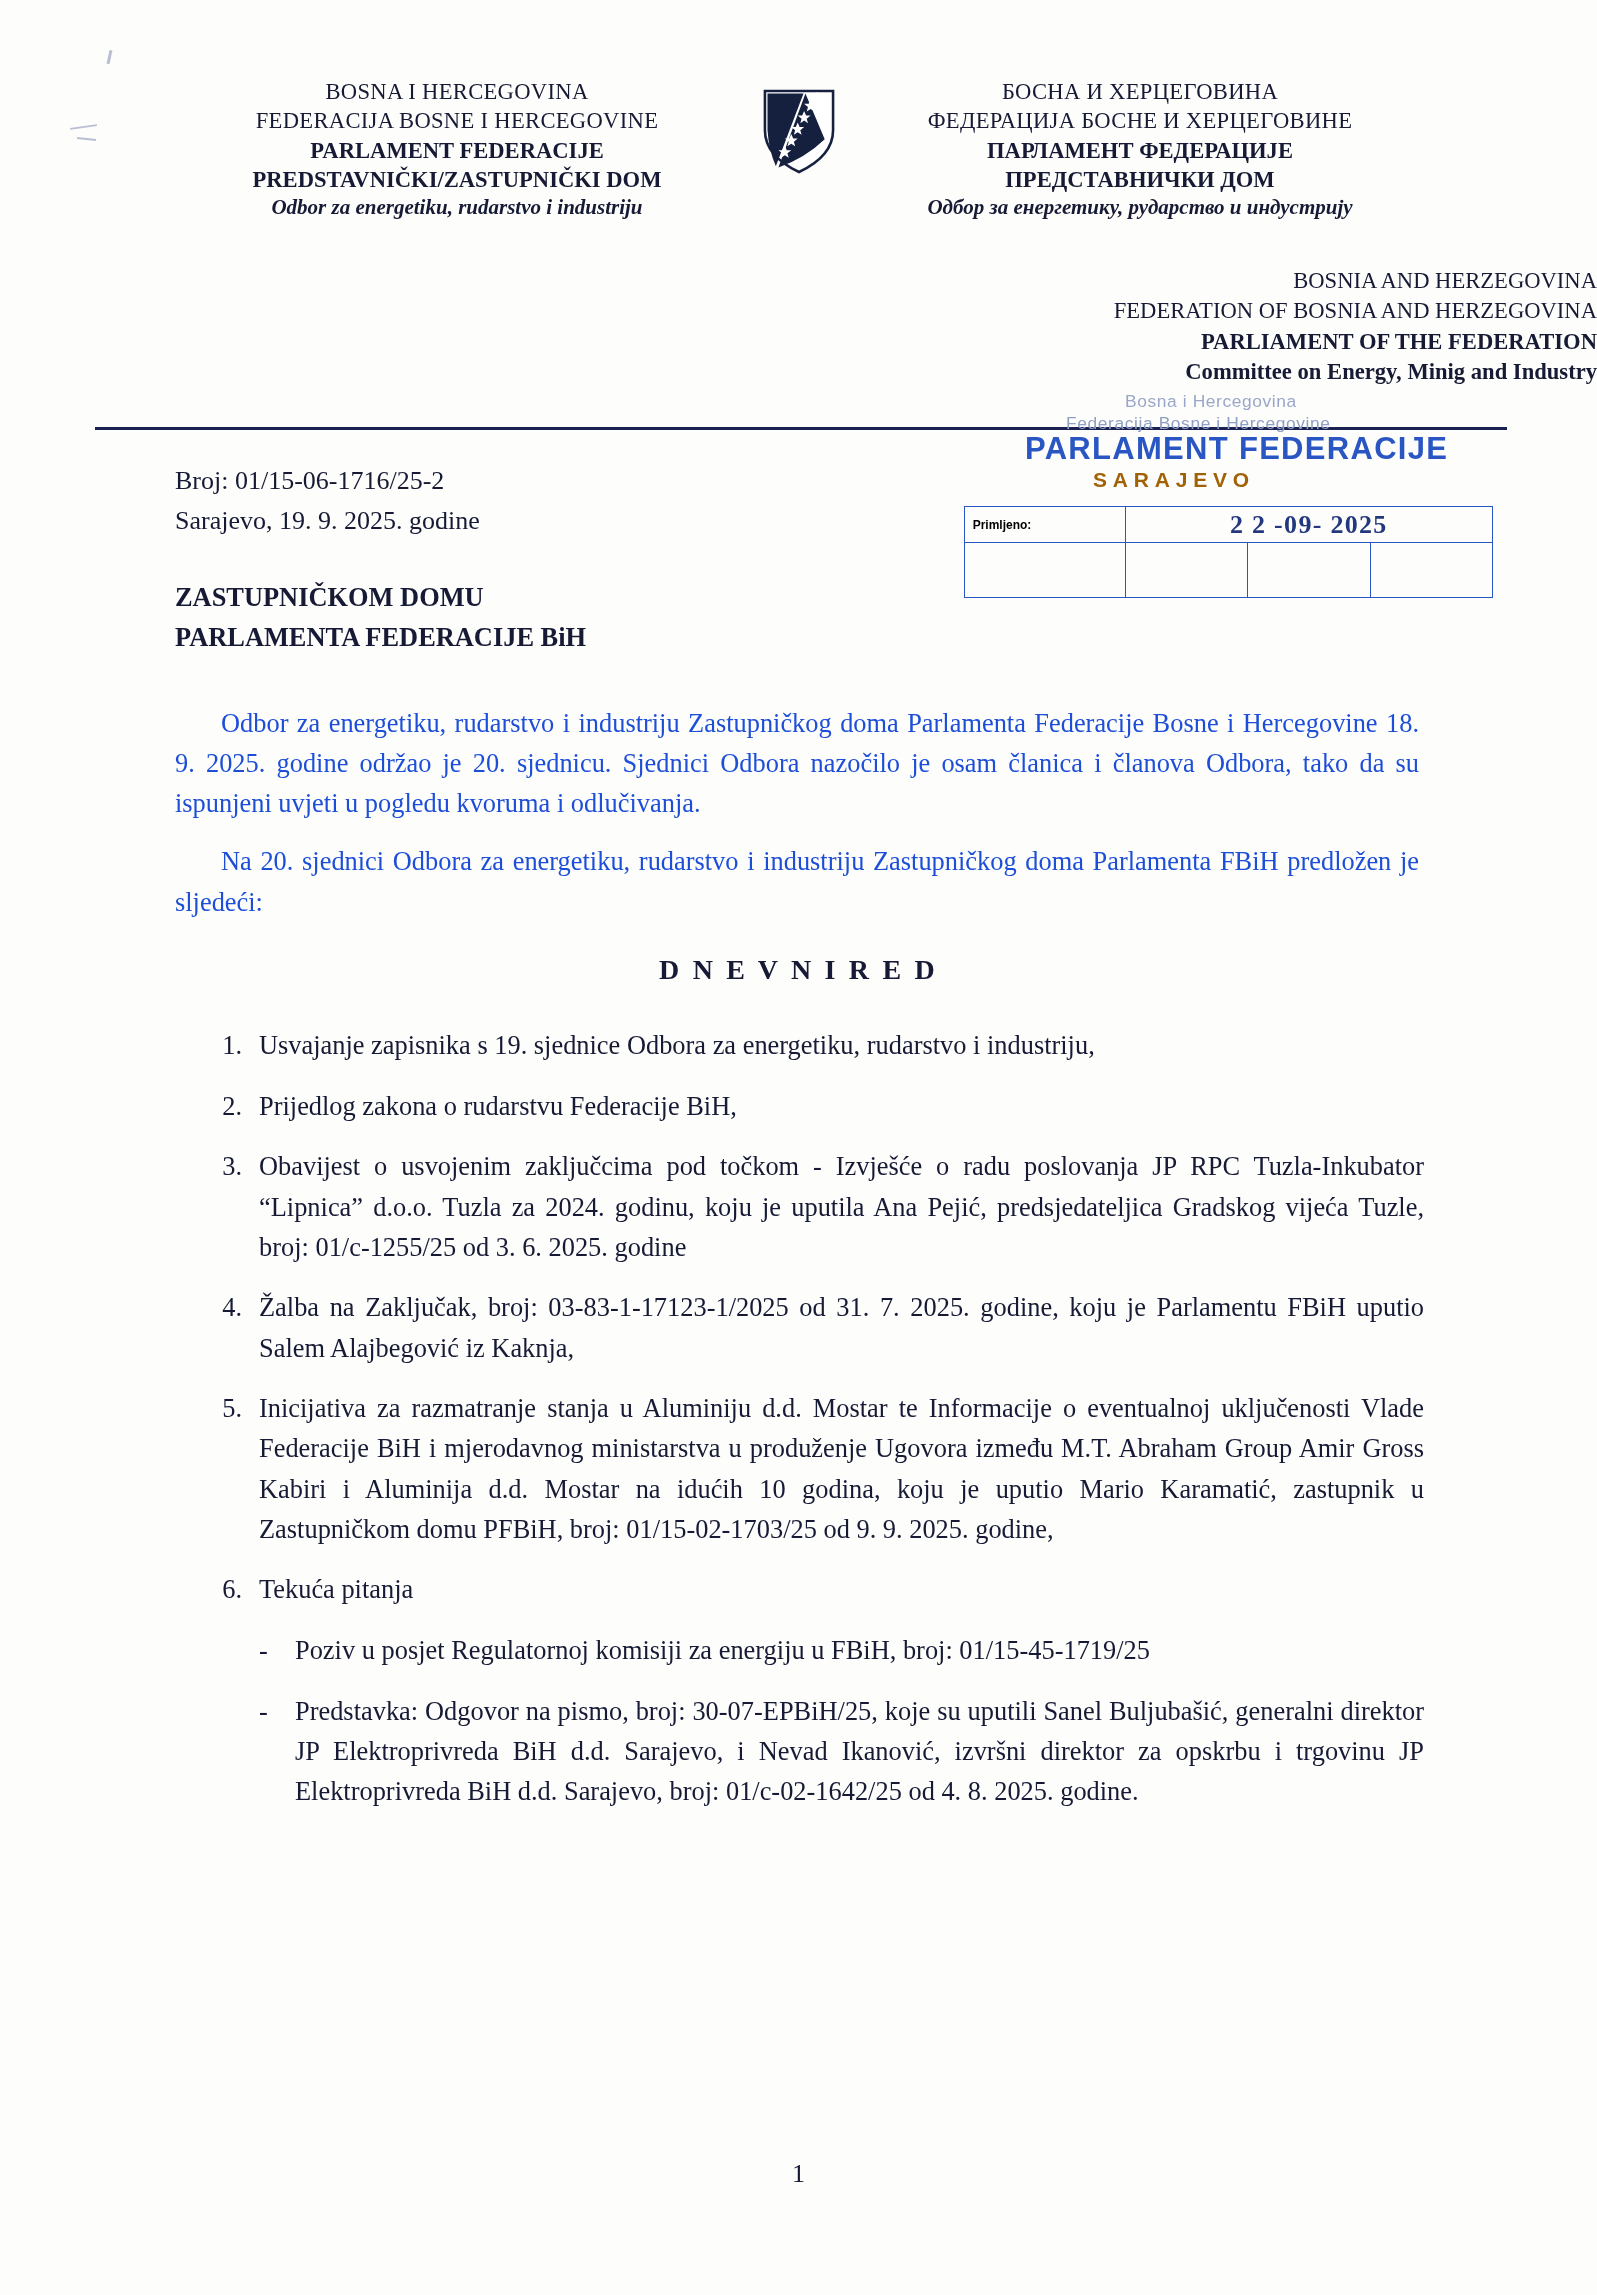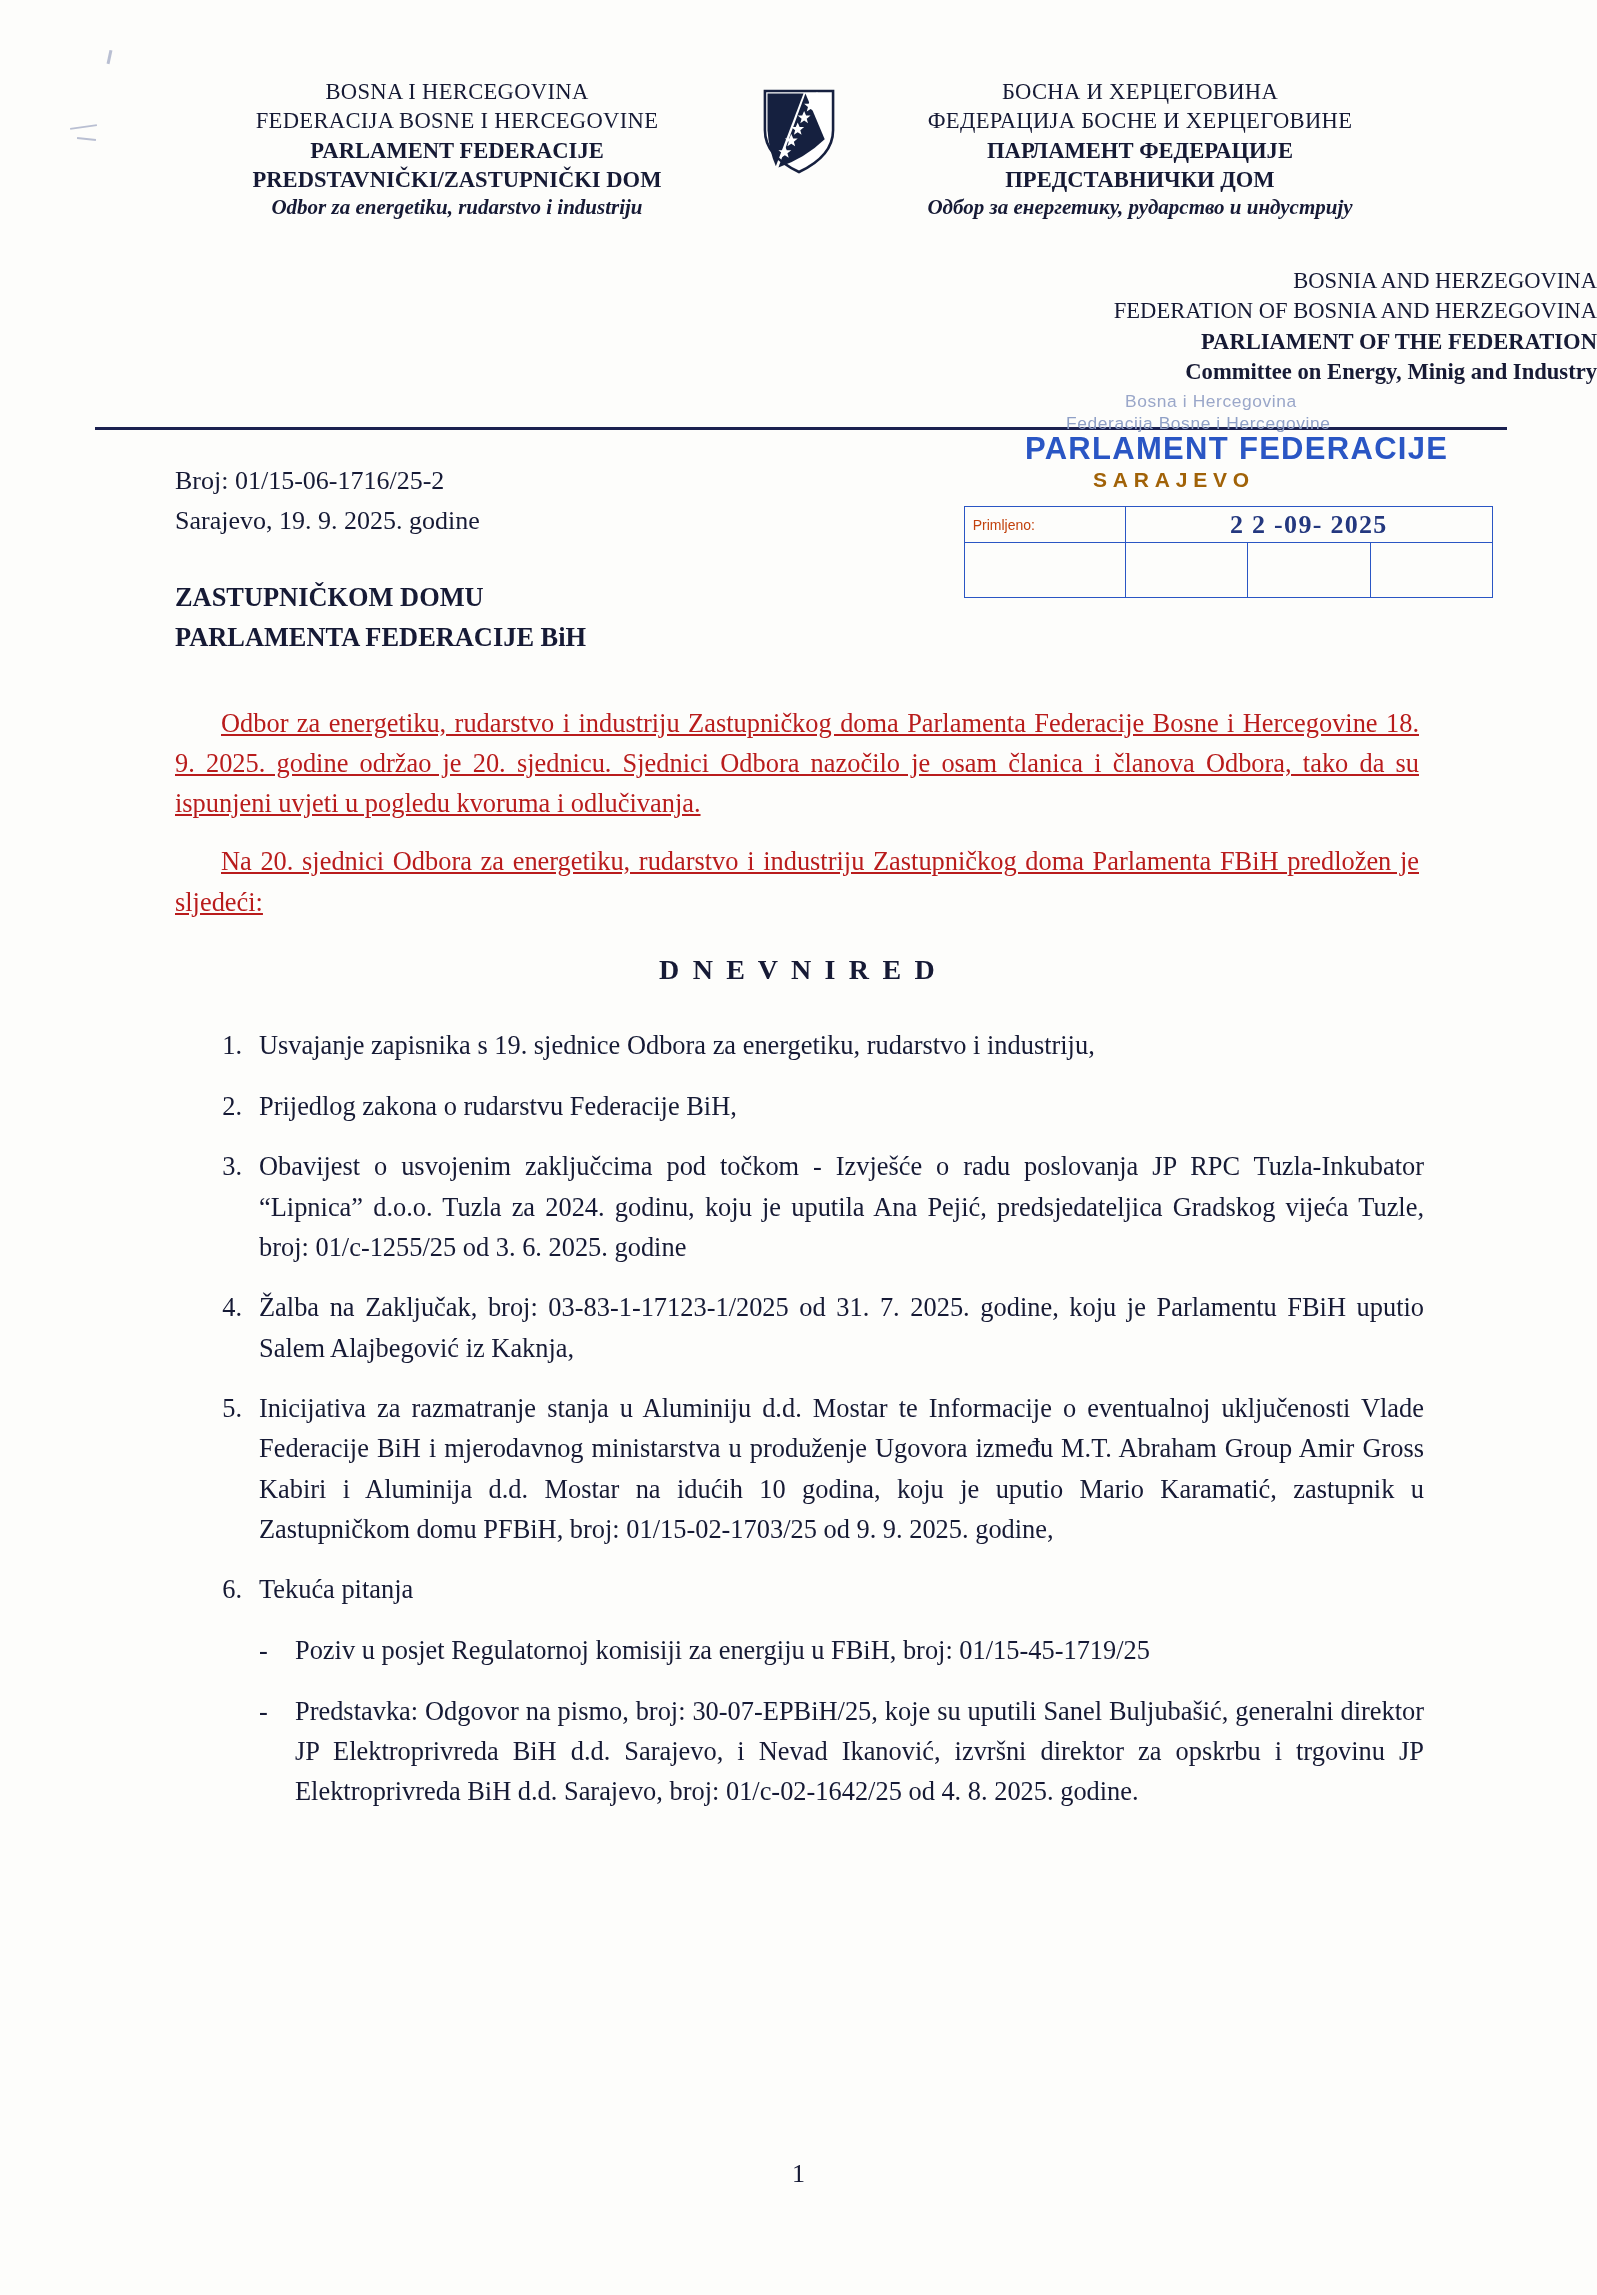--- a/index.html
+++ b/index.html
@@ -145,24 +145,24 @@
   .stamp table {
     position: absolute;
     top: 115px;
     left: 13px;
     border-collapse: collapse;
     width: 529px;
   }
   .stamp td {
     border: 1.3px solid #2a56c4;
     height: 35px;
-    font-size: 14px;
-    font-weight: normal;
+    font-size: 12px;
+    font-weight: bold;
     text-align: center;
-    color: #c2410c;
+    color: #000000;
     padding: 0 3.9px;
   }
   .stamp td.lbl { text-align: left; padding-left: 7.7px; }
   .stamp .handdate {
     font-family: "Liberation Serif", serif;
     font-size: 26px;
     font-weight: bold;
     color: #24387f;
     letter-spacing: 1.3px;
   }
@@ -170,22 +170,21 @@
 
   
   .body-text {
     position: absolute;
     top: 703px;
     left: 175px;
     width: 1244px;
     font-size: 26.4px;
     line-height: 1.52;
     text-align: justify;
-    color: #b91c1c;
-    text-decoration: underline;
+    color: #1d4ed8;
   }
   .para { margin-bottom: 18px; text-indent: 46px; }
 
   .dnevni {
     position: absolute;
     top: 954px;
     left: 0;
     width: 1597px;
     text-align: center;
     font-size: 28px;

